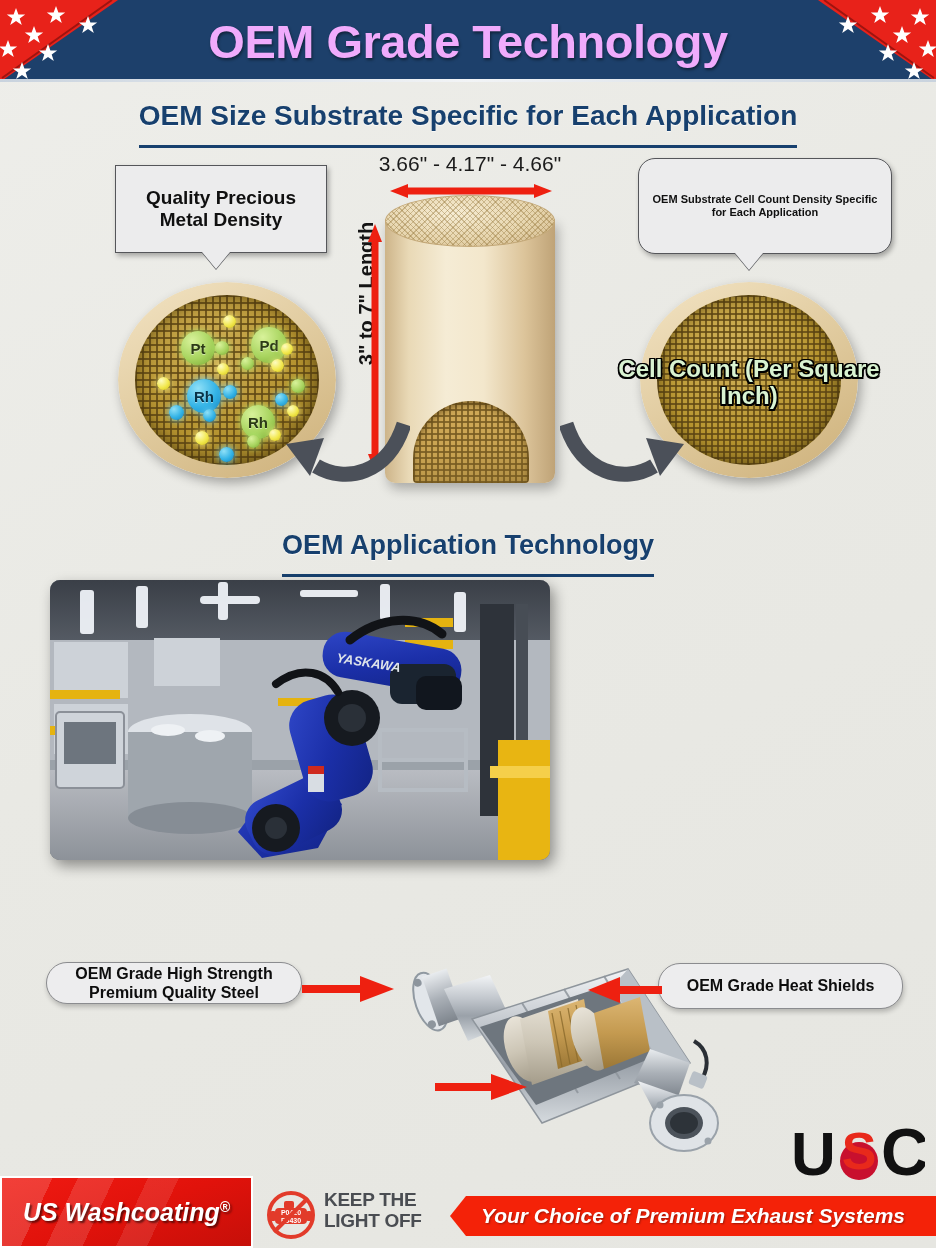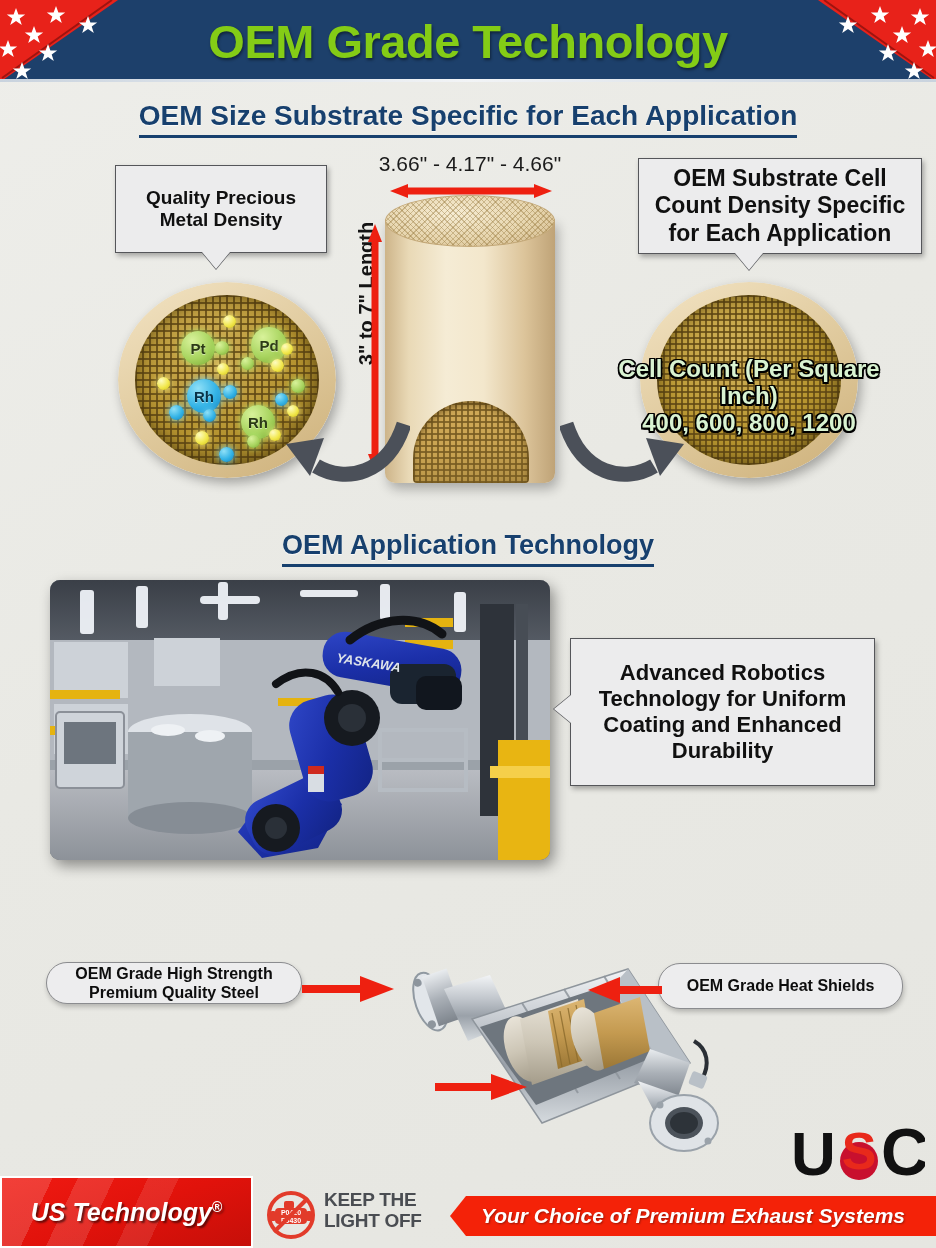--- a/index.html
+++ b/index.html
@@ -17,21 +17,21 @@
 
   
   .header {
     position: absolute; left: 0; top: 0; width: 936px; height: 82px;
     background: #1d406b;
     overflow: hidden;
   }
   .hdr-title {
     position: absolute; left: 0; top: 0; width: 936px; height: 82px;
     display: flex; align-items: center; justify-content: center;
-    color: #84cc16; font-size: 47px; font-weight: bold;
+    color: #f0abfc; font-size: 47px; font-weight: bold;
     letter-spacing: -0.5px;
     text-shadow: 1px 2px 3px rgba(0,0,0,.45);
     z-index: 4;
   }
   .stars-corner {
     position: absolute; top: 0; width: 128px; height: 82px; z-index: 2;
   }
   .stars-corner.left  { left: 0; }
   .stars-corner.right { right: 0; }
   .hdr-rule {
@@ -42,21 +42,21 @@
 
   
   .sect-head {
     position: absolute; width: 100%; text-align: center;
     color: #17406e; font-weight: bold;
     text-shadow: 0 1px 1px rgba(255,255,255,.8);
   }
   .sect-head .txt {
     display: inline-block;
     border-bottom: 3px solid #17406e;
-    padding-bottom: 3px;
+    padding-bottom: 13px;
   }
   #head1 { top: 100px; font-size: 28px; }
   #head2 { top: 530px; font-size: 27px; }
   #head3 { top: 895px; font-size: 27px; }
 
   
   .callout-sq {
     position: absolute;
     background: #ececed;
     border: 1px solid #55565a;
@@ -71,21 +71,21 @@
     position: absolute; width: 0; height: 0;
   }
 
   #cal-metal   { left: 115px; top: 165px; width: 212px; height: 88px; font-size: 19px; }
   #cal-metal .tail {
     left: 86px; bottom: -17px;
     border-left: 14px solid transparent; border-right: 14px solid transparent;
     border-top: 17px solid #ececed;
     filter: drop-shadow(0 1px 0 #55565a);
   }
-  #cal-cell    { left: 638px; top: 158px; width: 284px; height: 96px; font-size: 23px; }
+  #cal-cell    { left: 638px; top: 158px; width: 254px; height: 96px; font-size: 11px; border-radius: 17px; }
   #cal-cell .tail {
     left: 96px; bottom: -17px;
     border-left: 14px solid transparent; border-right: 14px solid transparent;
     border-top: 17px solid #ececed;
     filter: drop-shadow(0 1px 0 #55565a);
   }
   #cal-robot   { left: 570px; top: 638px; width: 305px; height: 148px; font-size: 22px; }
   #cal-robot .tail {
     left: -17px; top: 56px;
     border-top: 14px solid transparent; border-bottom: 14px solid transparent;
@@ -356,21 +356,20 @@
         </div>
     </div>
   </div>
 
   <div class="zoom-circle" id="circ-right">
     <div class="rim"></div>
     <div class="grid-face fine"></div>
   </div>
   <div class="cell-count-text">
     <div>Cell Count (Per Square Inch)</div>
-    <div>400, 600, 800, 1200</div>
   </div>
 
   <svg class="curve-arrow" style="left:280px;top:400px;width:130px;height:90px;" viewBox="0 0 130 90">
     <path d="M124,24 C108,74 66,84 36,66" fill="none" stroke="#4b5059" stroke-width="15" stroke-linecap="butt"></path>
     <polygon points="6,44 44,38 30,76" fill="#4b5059"></polygon>
   </svg>
   <svg class="curve-arrow" style="left:560px;top:400px;width:130px;height:90px;" viewBox="0 0 130 90">
     <path d="M6,24 C22,74 64,84 94,66" fill="none" stroke="#4b5059" stroke-width="15" stroke-linecap="butt"></path>
     <polygon points="124,44 86,38 100,76" fill="#4b5059"></polygon>
   </svg>
@@ -457,24 +456,20 @@
         <rect x="258" y="186" width="16" height="8" fill="#cf2a1e"></rect>
       </g>
 
       <g stroke="#b6bcc3" stroke-width="4" fill="none">
         <rect x="330" y="150" width="86" height="60"></rect>
         <line x1="330" y1="180" x2="416" y2="180"></line>
       </g>
     </svg>
   </div>
 
-  <div class="callout-sq" id="cal-robot">
-    <span>Advanced Robotics Technology for Uniform Coating and Enhanced Durability</span>
-    <span class="tail"></span>
-  </div>
 
 
   <div id="converter">
     <svg viewBox="0 0 362 215" preserveAspectRatio="none" style="width:100%;height:100%;display:block;">
       <defs>
         <linearGradient id="steel" x1="0" y1="0" x2="0" y2="1">
           <stop offset="0" stop-color="#f2f4f6"></stop>
             <stop offset=".35" stop-color="#c3c8ce"></stop>
           <stop offset=".62" stop-color="#9aa1a9"></stop>
             <stop offset="1" stop-color="#d5dade"></stop>
@@ -564,21 +559,21 @@
     <polygon points="0,13 32,0 32,26" fill="#ee2010"></polygon>
   </svg>
   <svg class="r-arrow" style="left:435px;top:1074px;width:92px;height:26px;" viewBox="0 0 92 26">
     <line x1="0" y1="13" x2="60" y2="13" stroke="#ee2010" stroke-width="8"></line>
     <polygon points="92,13 56,0 56,26" fill="#ee2010"></polygon>
   </svg>
 
   <div class="footer">
     <div id="usc-banner">
       <div class="wordmark">
-        <span>US Technology</span><span class="reg">®</span>
+        <span>US Washcoating</span><span class="reg">®</span>
       </div>
     </div>
   </div>
 
   <div id="tagline">
     <span class="tg-text">Your Choice of Premium Exhaust Systems</span>
   </div>
 
   <div id="keep-light">
     <svg style="position:absolute;left:2px;top:4px;width:54px;height:50px;" viewBox="0 0 54 50">

